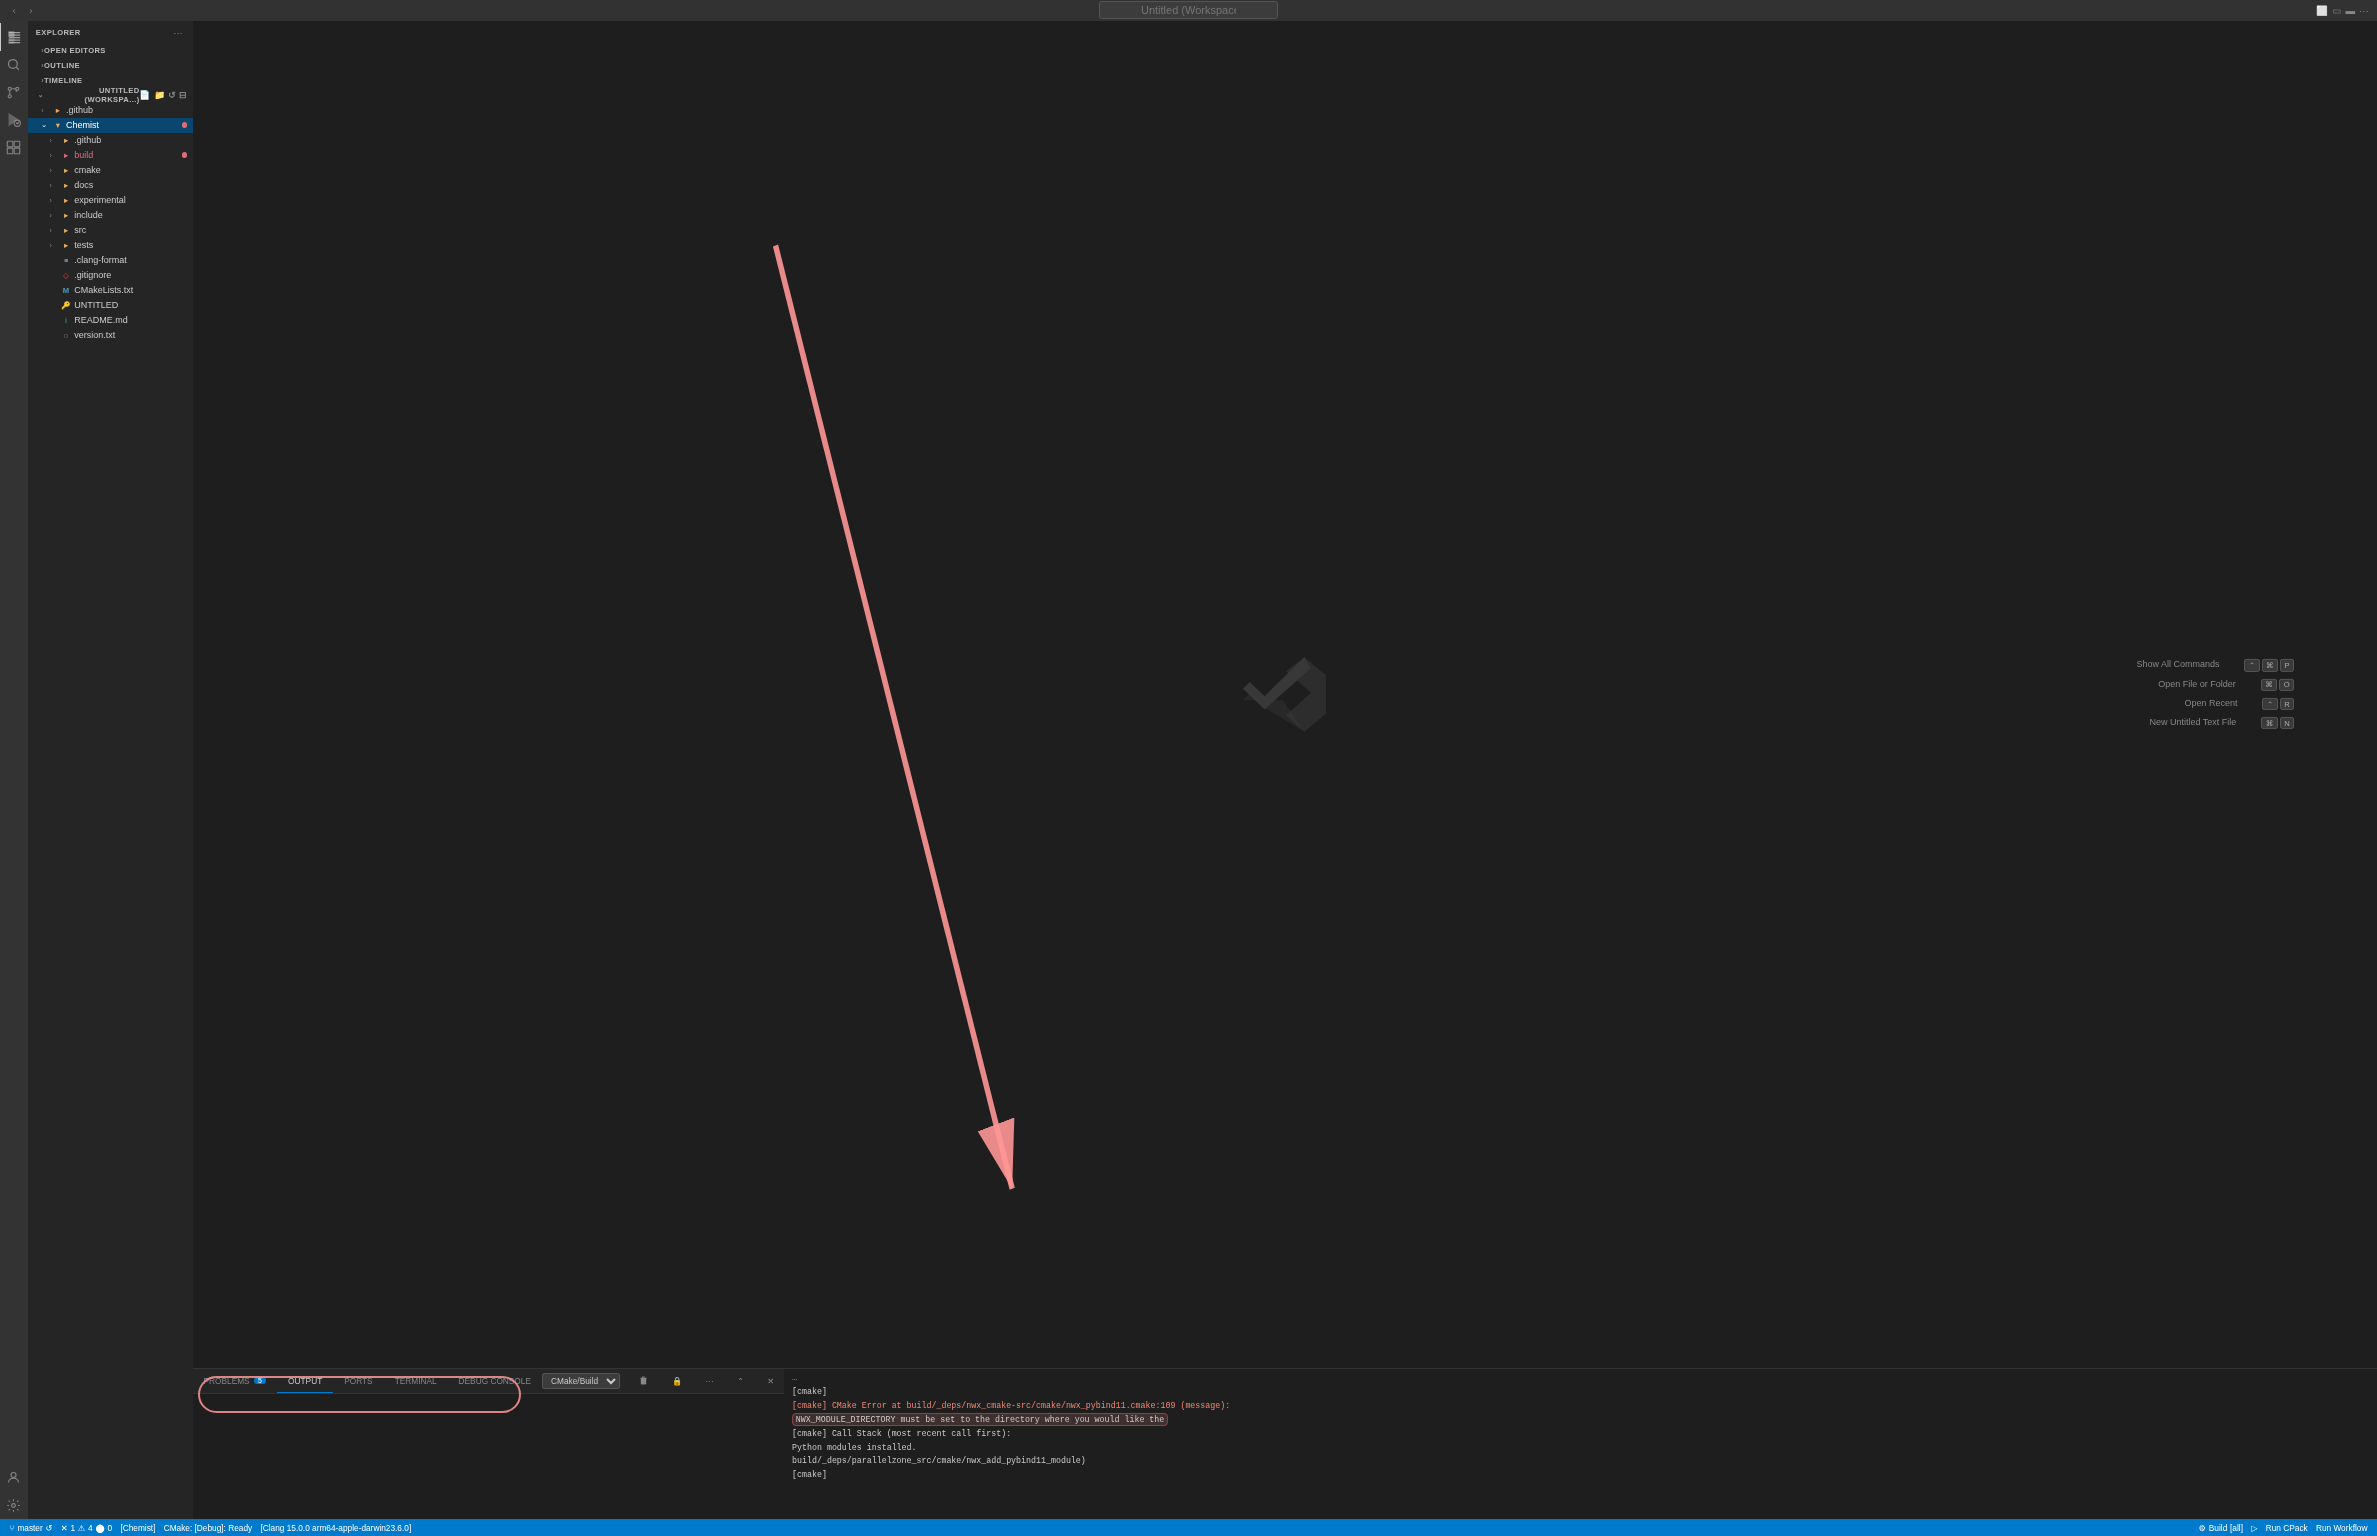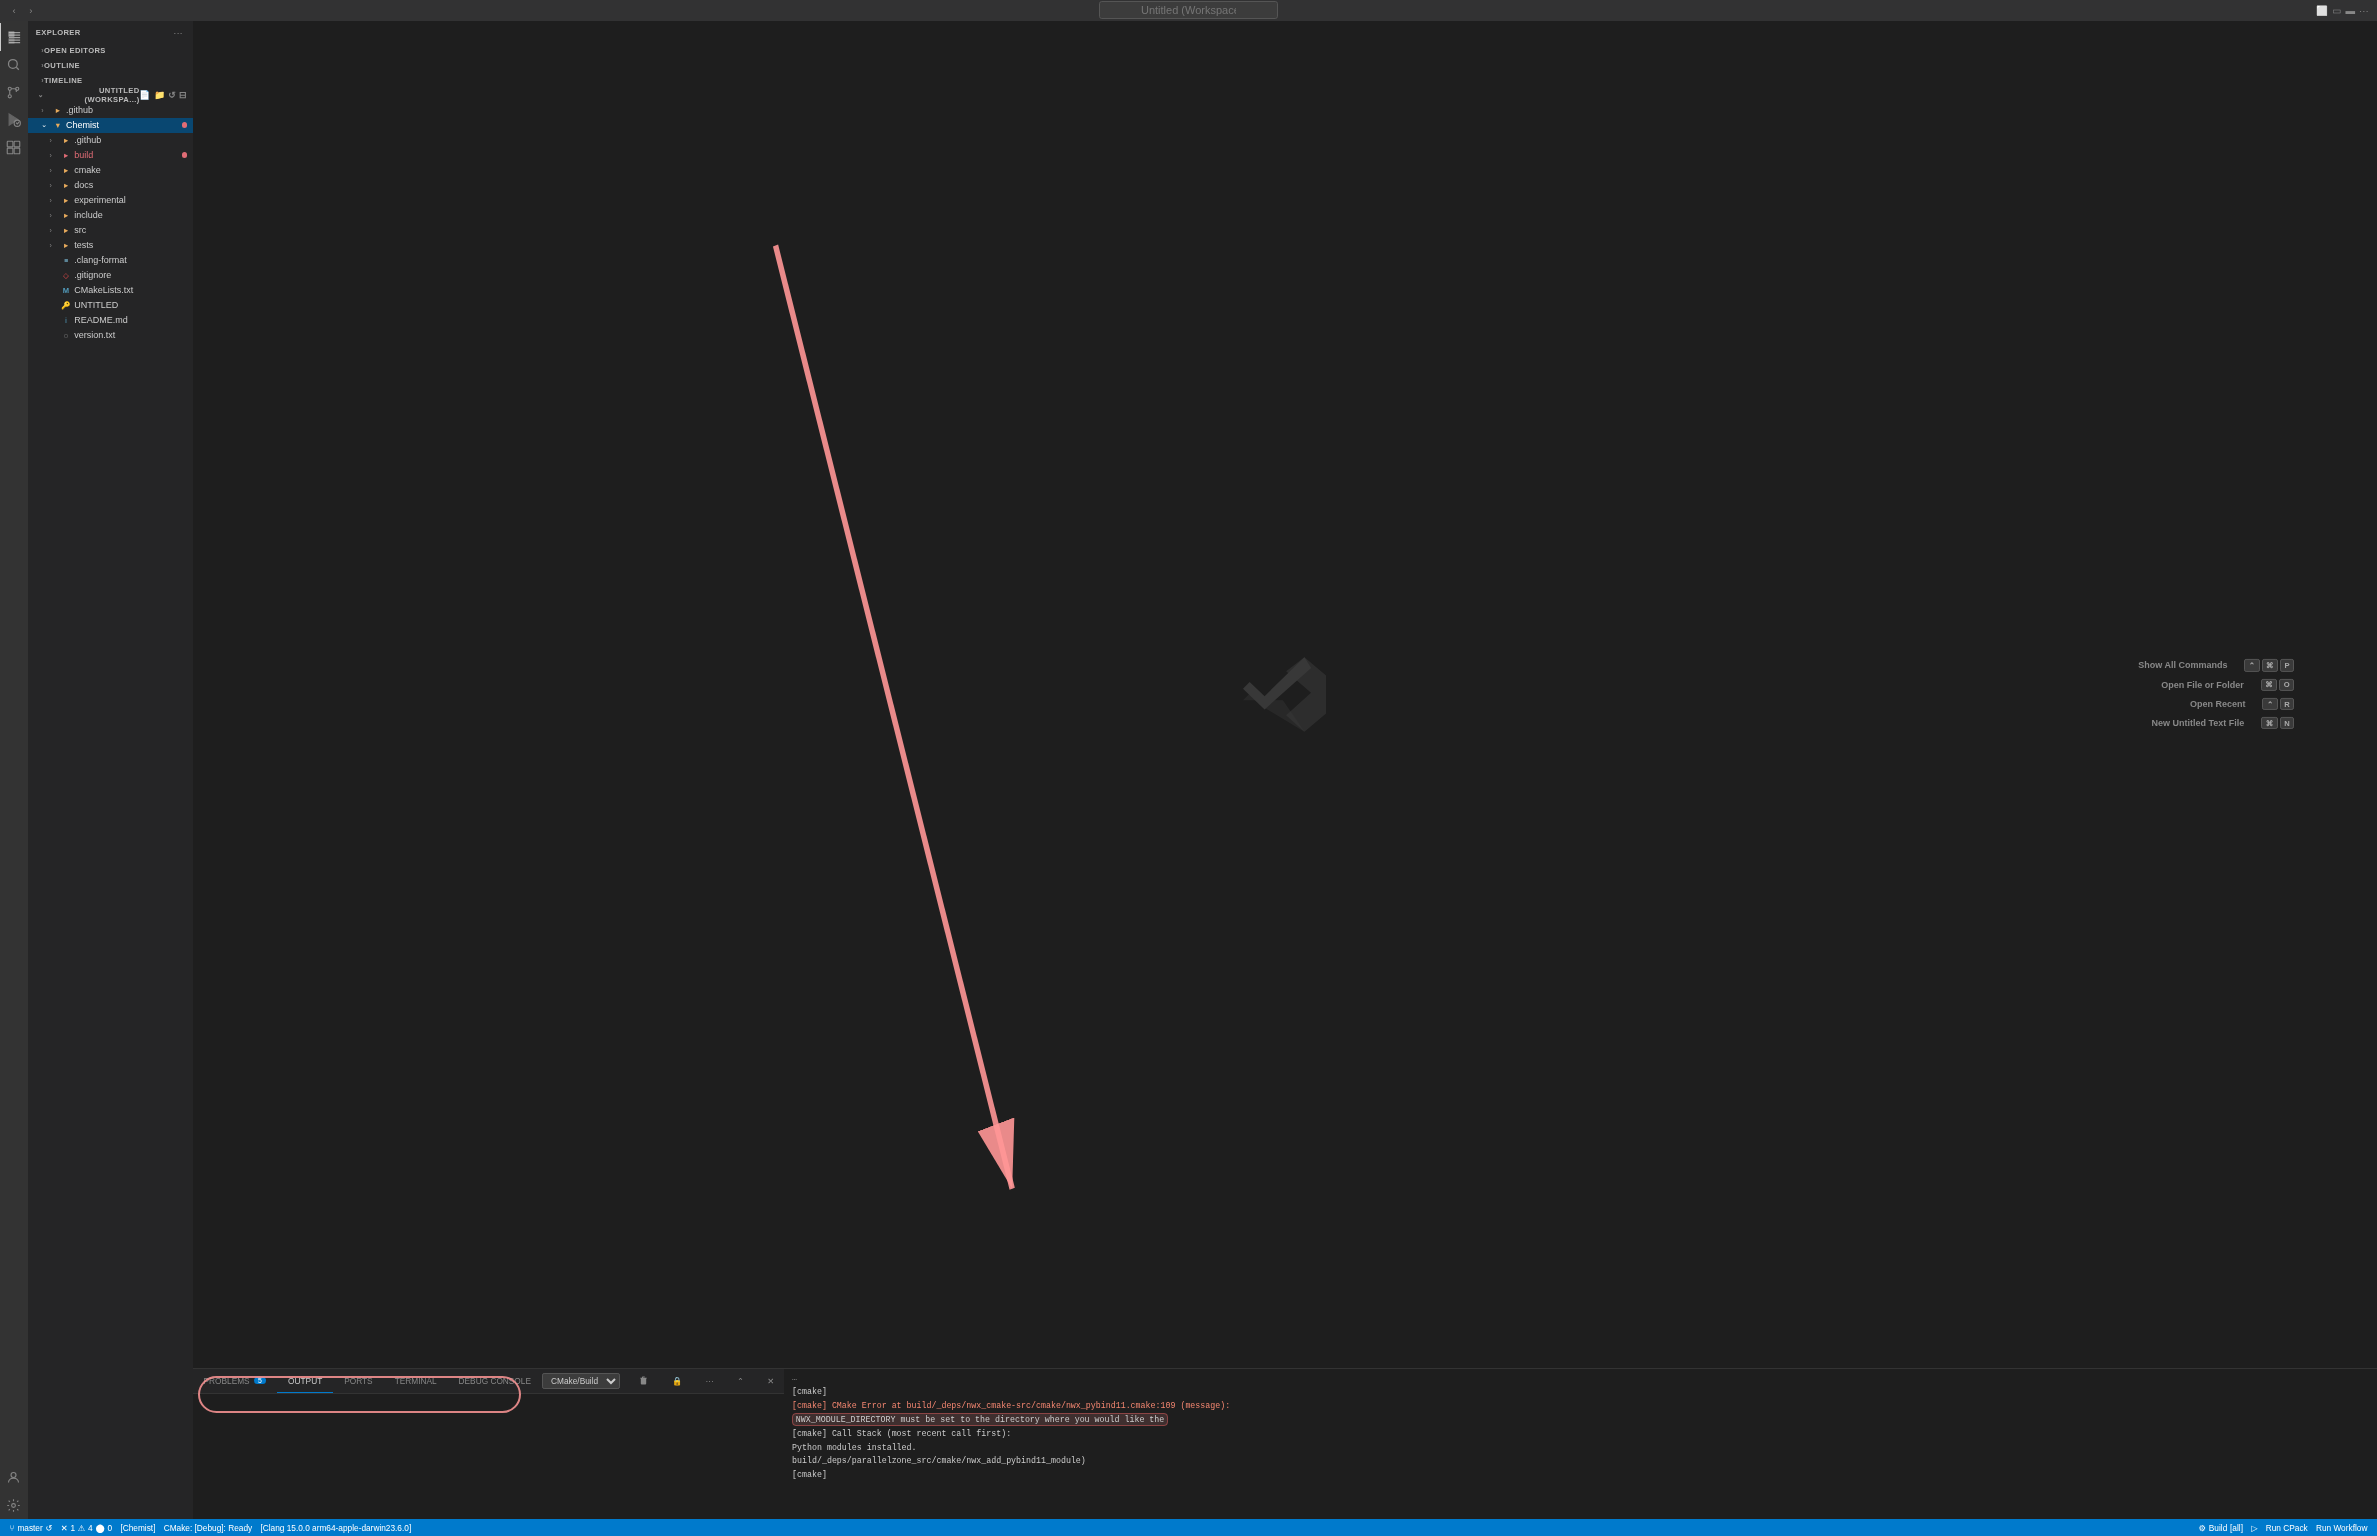--- a/index.html
+++ b/index.html
@@ -198,25 +198,24 @@
       opacity: 0.15;
     }
     .welcome-shortcuts {
       display: flex;
       flex-direction: column;
       gap: 6.9px;
       text-align: right;
     }
     .shortcut-item {
       display: flex;
-      align-items: center;
+      align-items: flex-start;
       justify-content: flex-end;
-      gap: 17px;
+      gap: 25px;
       color: #777;
-      font-weight: bold;
     }
     .shortcut-label { font-size: 9px; color: #888; }
     .shortcut-keys {
       display: flex;
       gap: 2.1px;
       align-items: center;
     }
     .key-badge {
       background: #3a3a3a;
       border: 0.7px solid #555;

